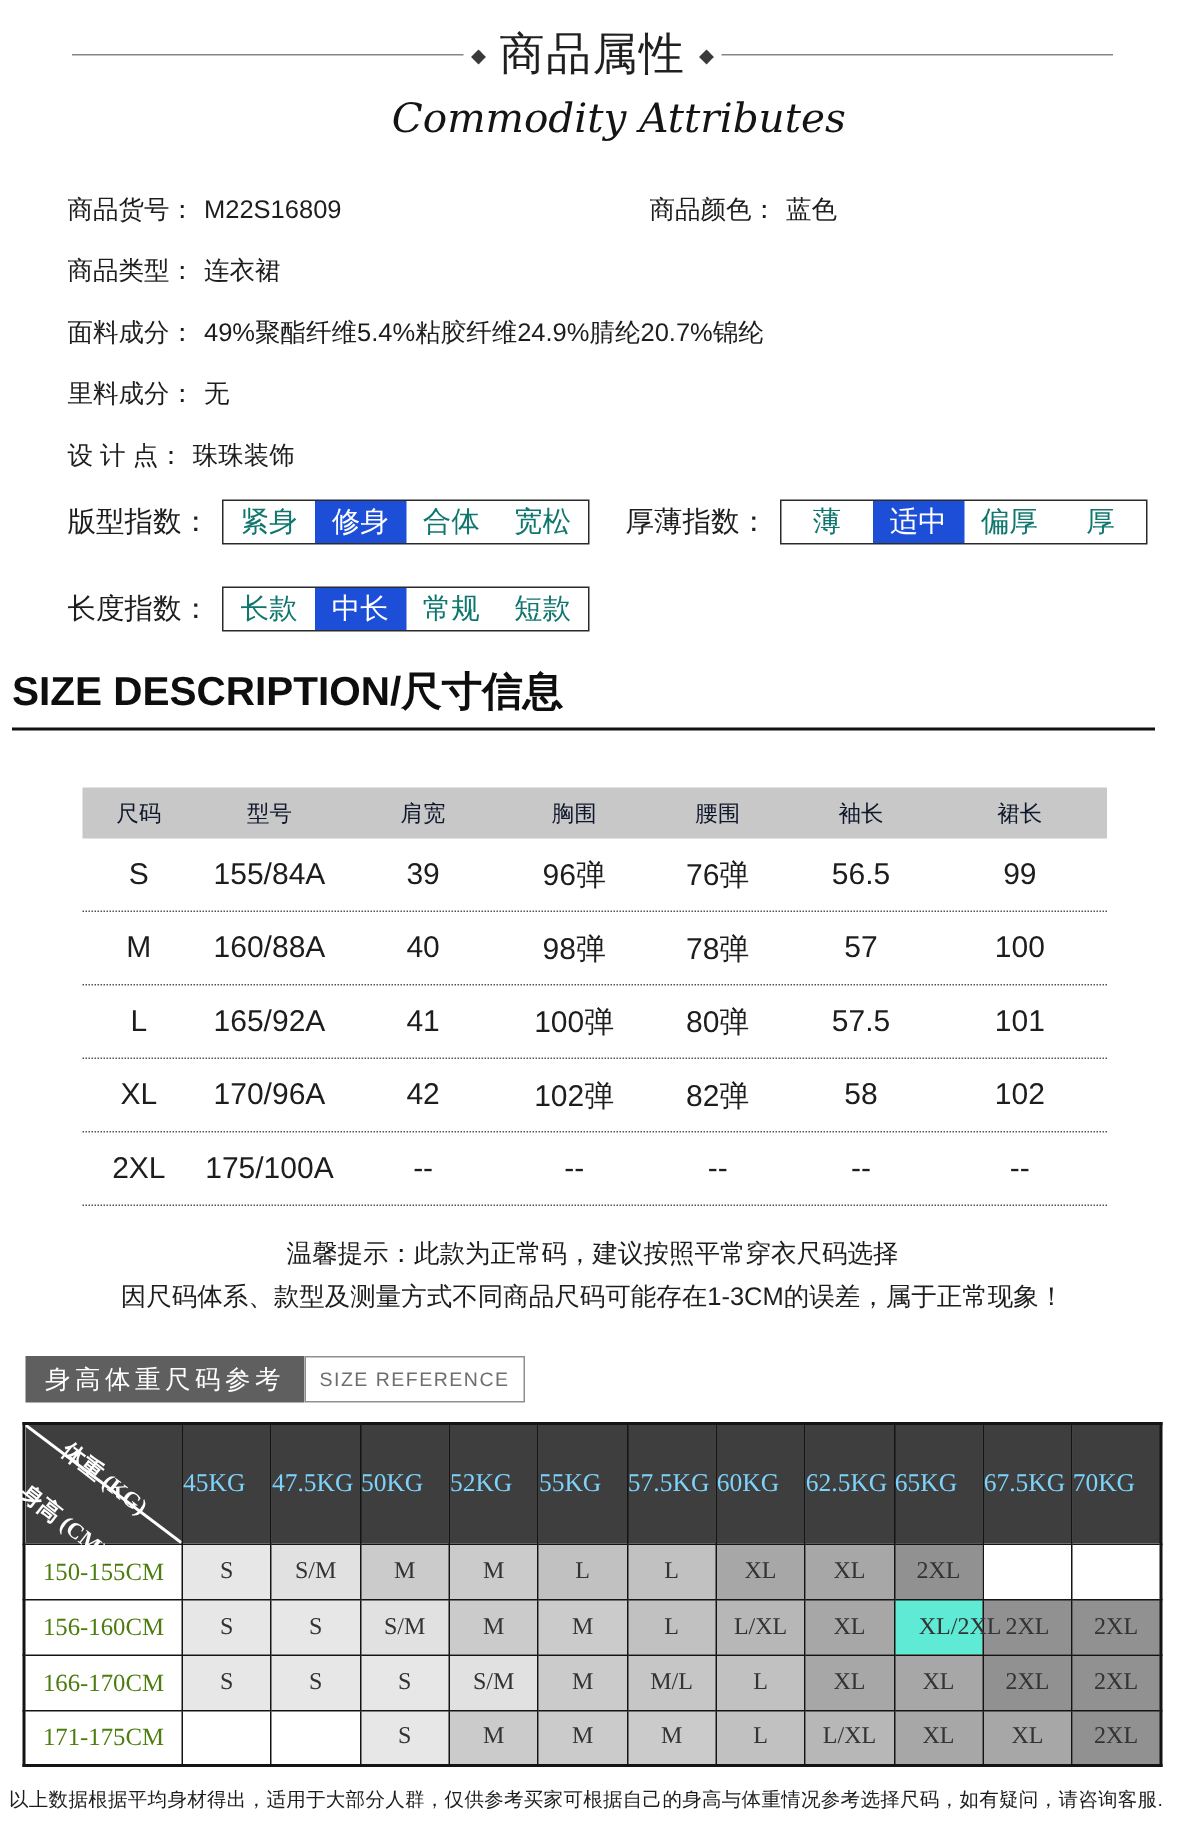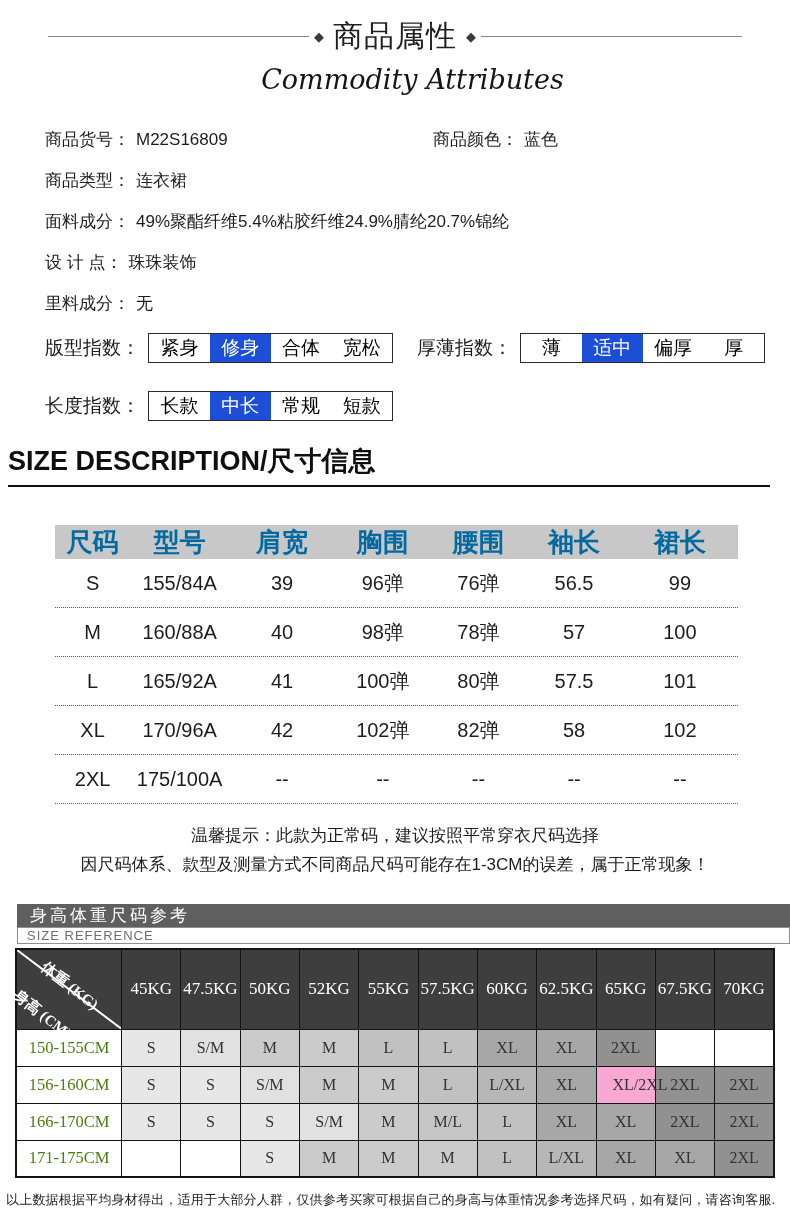--- a/index.html
+++ b/index.html
@@ -18,50 +18,50 @@
   .attr-row{margin-bottom:17px;font-size:17px;line-height:24px;white-space:nowrap;}
   .attr-pair-wide{display:inline-block;width:388px;}
   .attr-label{color:#1d1d1d;}
   .attr-value{color:#1d1d1d;margin-left:6px;}
 
   
   .idx-grid{display:grid;grid-template-columns:372px auto;row-gap:28px;margin:16px 0 0 45px;}
   .idx-group{display:flex;align-items:center;}
   .idx-label{font-size:19px;color:#1d1d1d;margin-right:8px;white-space:nowrap;}
   .idx-box{display:flex;border:1px solid #2a2a2a;height:28px;width:243px;}
-  .idx-cell{flex:1;display:flex;align-items:center;justify-content:center;font-size:19px;color:#000000;}
+  .idx-cell{flex:1;display:flex;align-items:center;justify-content:center;font-size:19px;color:#0f766e;}
   .idx-cell.active{background:#1d4ed8;color:#ffffff;}
 
   
   .size-hd{margin:22px 20px 0 8px;padding-bottom:6px;border-bottom:2px solid #111;
            font-size:27px;font-weight:bold;color:#0e0e0e;letter-spacing:0;}
 
   .size-table{margin:38px 52px 0 55px;}
   .st-head{display:grid;grid-template-columns:11% 14.5% 15.5% 14% 14% 14% 17%;
            background:#c8c8c8;height:34px;align-items:center;text-align:center;
-           font-size:26px;color:#0369a1;font-weight:bold;}
+           font-size:15px;color:#0f172a;}
   .st-row{display:grid;grid-template-columns:11% 14.5% 15.5% 14% 14% 14% 17%;
           height:48px;align-items:center;text-align:center;font-size:20px;color:#1d1d1d;
           border-bottom:1px dotted #555;}
 
   .tips{text-align:center;margin-top:17px;font-size:17px;line-height:29px;color:#1d1d1d;}
 
   
-  .ref-bar{display:flex;margin:25px 0 0 17px;height:31px;align-items:stretch;flex-direction:column;}
+  .ref-bar{display:flex;margin:25px 0 0 17px;height:31px;align-items:stretch;}
   .ref-cn{background:#5f5f5f;color:#fff;display:flex;align-items:center;padding:0 13px;
           font-size:17px;letter-spacing:3px;font-family:"Liberation Serif",serif;}
   .ref-en{background:#fff;border:1px solid #8f8f8f;color:#6e6e6e;display:flex;align-items:center;
           padding:0 9px;font-size:13px;letter-spacing:1px;}
 
   
   .ref-table{margin:13px 0 0 15px;border-collapse:collapse;table-layout:fixed;width:760px;
              font-family:"Liberation Serif",serif;border:2px solid #141414;}
   .ref-table th,.ref-table td{border:1px solid #141414;padding:0;}
   .ref-head-row{height:80px;}
-  .weight-cell{background:#3e3e3e;color:#ffffff;font-weight:normal;font-size:17px;text-align:center;}
+  .weight-cell{background:#3e3e3e;color:#7dd3fc;font-weight:normal;font-size:17px;text-align:left;}
   .corner-cell{width:104px;background:#3e3e3e;position:relative;}
   .corner-cell svg{position:absolute;top:0;left:0;width:100%;height:100%;display:block;}
   .corner-top,.corner-bottom{position:absolute;color:#ffffff;font-size:15px;white-space:nowrap;
           transform:rotate(38deg);transform-origin:left top;}
   .corner-top{top:8px;left:32px;}
   .corner-bottom{top:36px;left:4px;}
   .ref-body-row{height:37px;}
   .height-cell{background:#ffffff;font-weight:normal;font-size:16.5px;color:#4d7c0f;text-align:center;}
   .size-cell{text-align:center;font-size:16px;color:#333;}
 
@@ -78,22 +78,22 @@
     <span class="hdr-diamond">◆</span>
     <span class="hdr-line"></span>
   </div>
   <div class="hdr-sub">Commodity Attributes</div>
 </div>
 
 <div class="attrs">
     <div class="attr-row"><span class="attr-pair attr-pair-wide"><span class="attr-label">商品货号：</span><span class="attr-value">M22S16809</span></span><span class="attr-pair"><span class="attr-label">商品颜色：</span><span class="attr-value">蓝色</span></span></div>
     <div class="attr-row"><span class="attr-pair"><span class="attr-label">商品类型：</span><span class="attr-value">连衣裙</span></span></div>
     <div class="attr-row"><span class="attr-pair"><span class="attr-label">面料成分：</span><span class="attr-value">49%聚酯纤维5.4%粘胶纤维24.9%腈纶20.7%锦纶</span></span></div>
+    <div class="attr-row"><span class="attr-pair"><span class="attr-label">里料成分：</span><span class="attr-value">无</span></span></div>
     <div class="attr-row"><span class="attr-pair"><span class="attr-label">设 计 点：</span><span class="attr-value">珠珠装饰</span></span></div>
-    <div class="attr-row"><span class="attr-pair"><span class="attr-label">里料成分：</span><span class="attr-value">无</span></span></div>
   </div>
 
 <div class="idx-grid">
     <div class="idx-group">
       <span class="idx-label">版型指数：</span>
       <div class="idx-box">
         <span class="idx-cell">紧身</span>
         <span class="idx-cell active">修身</span>
         <span class="idx-cell">合体</span>
         <span class="idx-cell">宽松</span>
@@ -231,21 +231,21 @@
       <tr class="ref-body-row">
         <th class="height-cell">156-160CM</th>
         <td class="size-cell" style="background: rgb(231, 231, 231);">S</td>
         <td class="size-cell" style="background: rgb(231, 231, 231);">S</td>
         <td class="size-cell" style="background: rgb(225, 225, 225);">S/M</td>
         <td class="size-cell" style="background: rgb(203, 203, 203);">M</td>
         <td class="size-cell" style="background: rgb(203, 203, 203);">M</td>
         <td class="size-cell" style="background: rgb(193, 193, 193);">L</td>
         <td class="size-cell" style="background: rgb(183, 183, 183);">L/XL</td>
         <td class="size-cell" style="background: rgb(167, 167, 167);">XL</td>
-        <td class="size-cell" style="background: #f9a8d4; padding-left: 16px;">XL/2XL</td>
+        <td class="size-cell" style="background: #5eead4; padding-left: 16px;">XL/2XL</td>
         <td class="size-cell" style="background: rgb(145, 145, 145);">2XL</td>
         <td class="size-cell" style="background: rgb(145, 145, 145);">2XL</td>
       </tr>
       <tr class="ref-body-row">
         <th class="height-cell">166-170CM</th>
         <td class="size-cell" style="background: rgb(231, 231, 231);">S</td>
         <td class="size-cell" style="background: rgb(231, 231, 231);">S</td>
         <td class="size-cell" style="background: rgb(231, 231, 231);">S</td>
         <td class="size-cell" style="background: rgb(225, 225, 225);">S/M</td>
         <td class="size-cell" style="background: rgb(203, 203, 203);">M</td>

